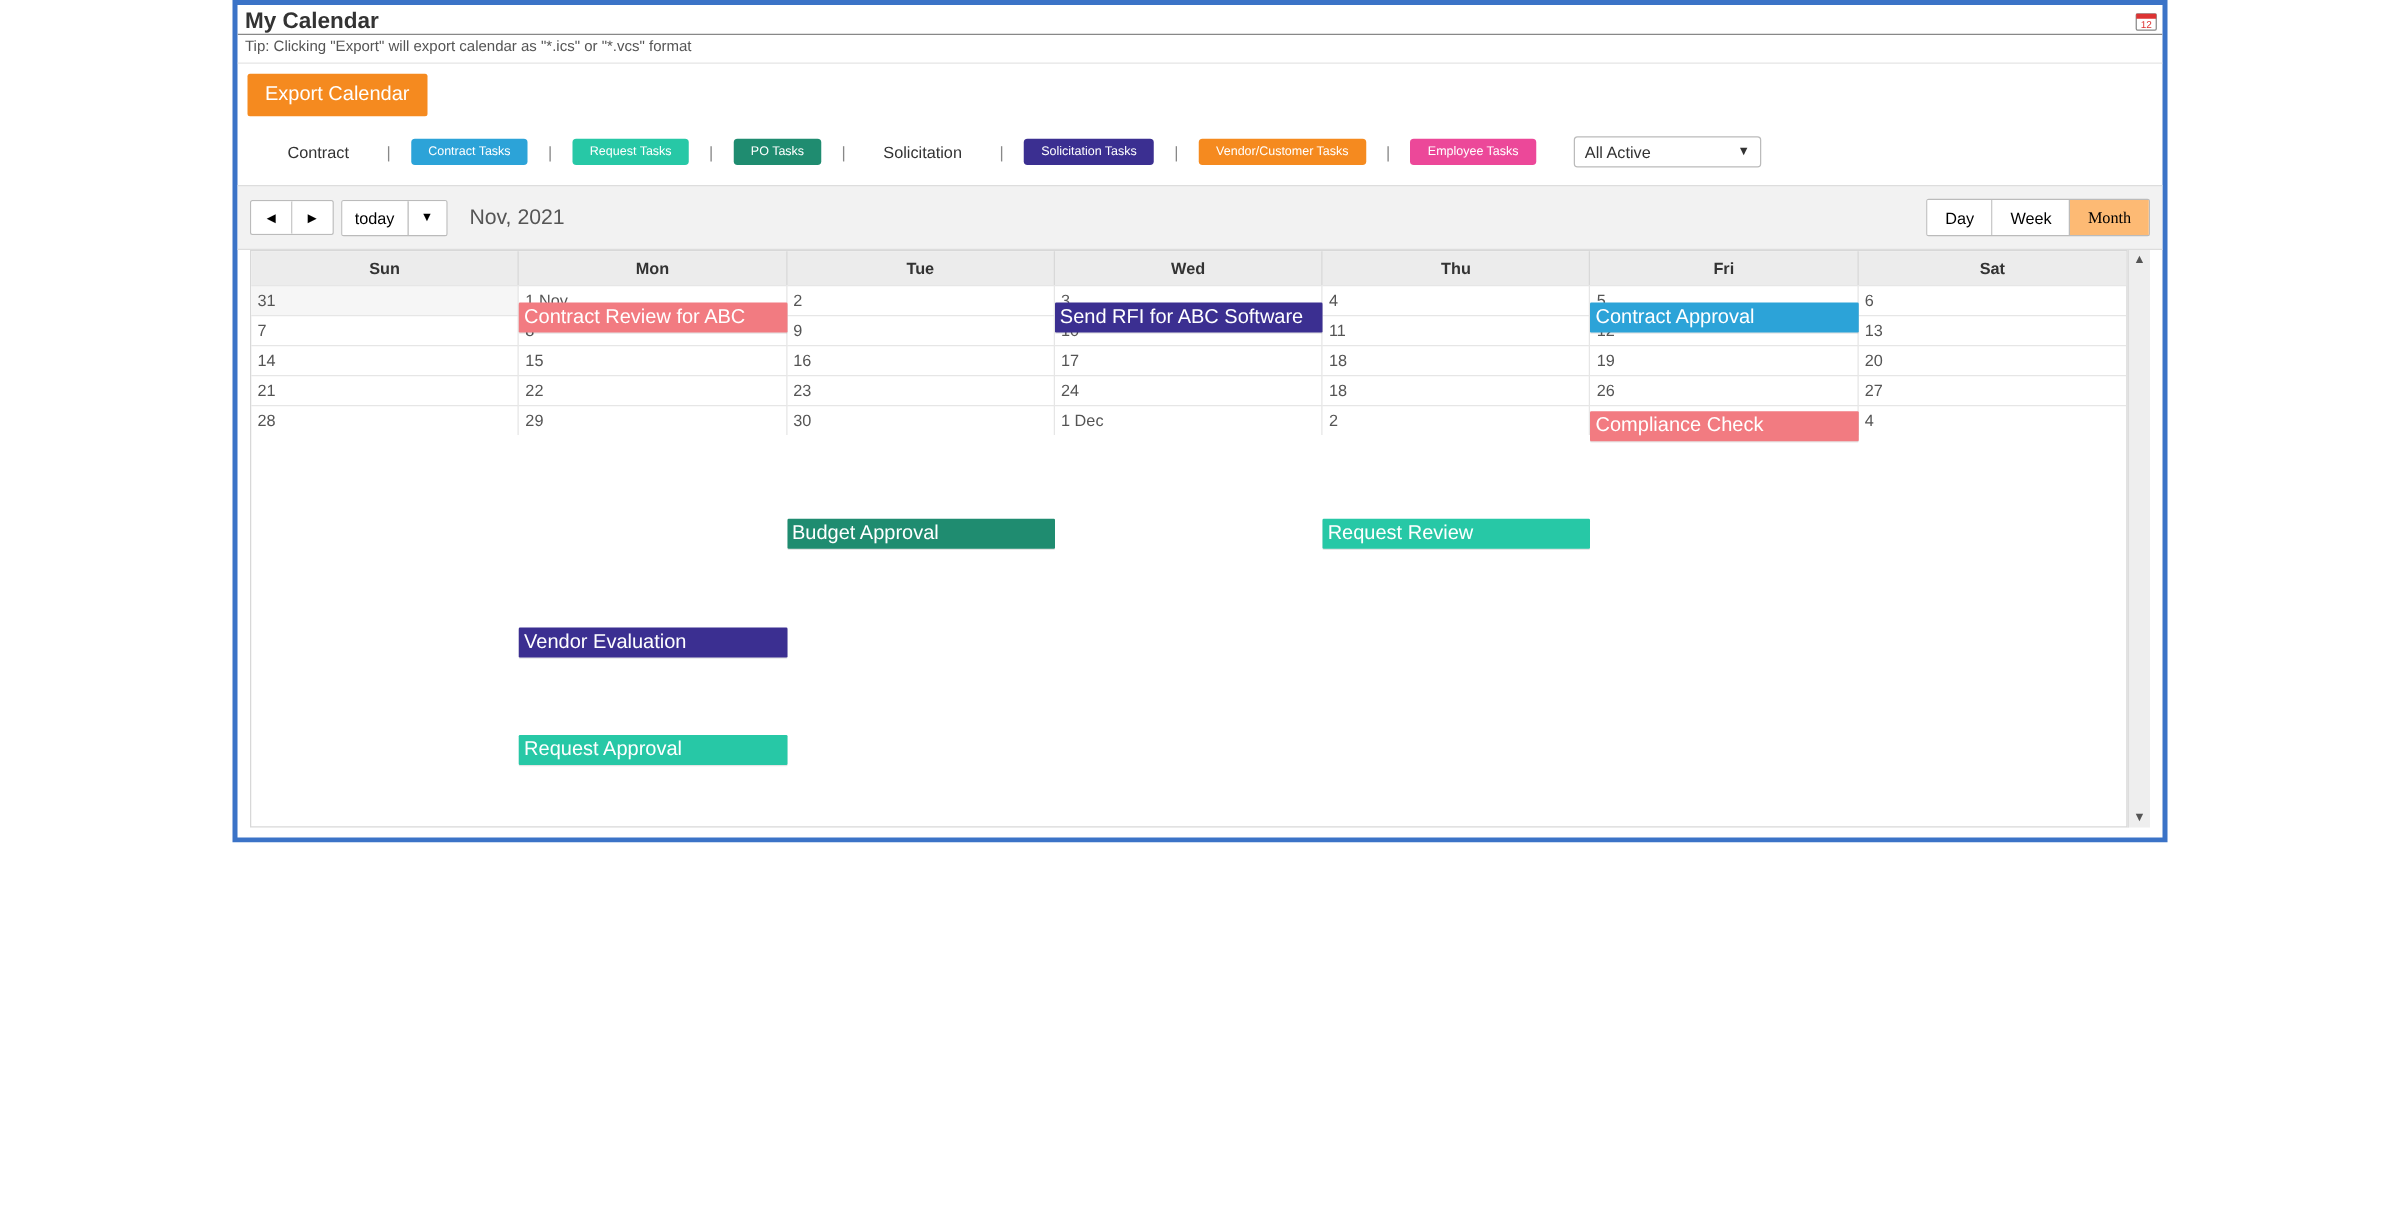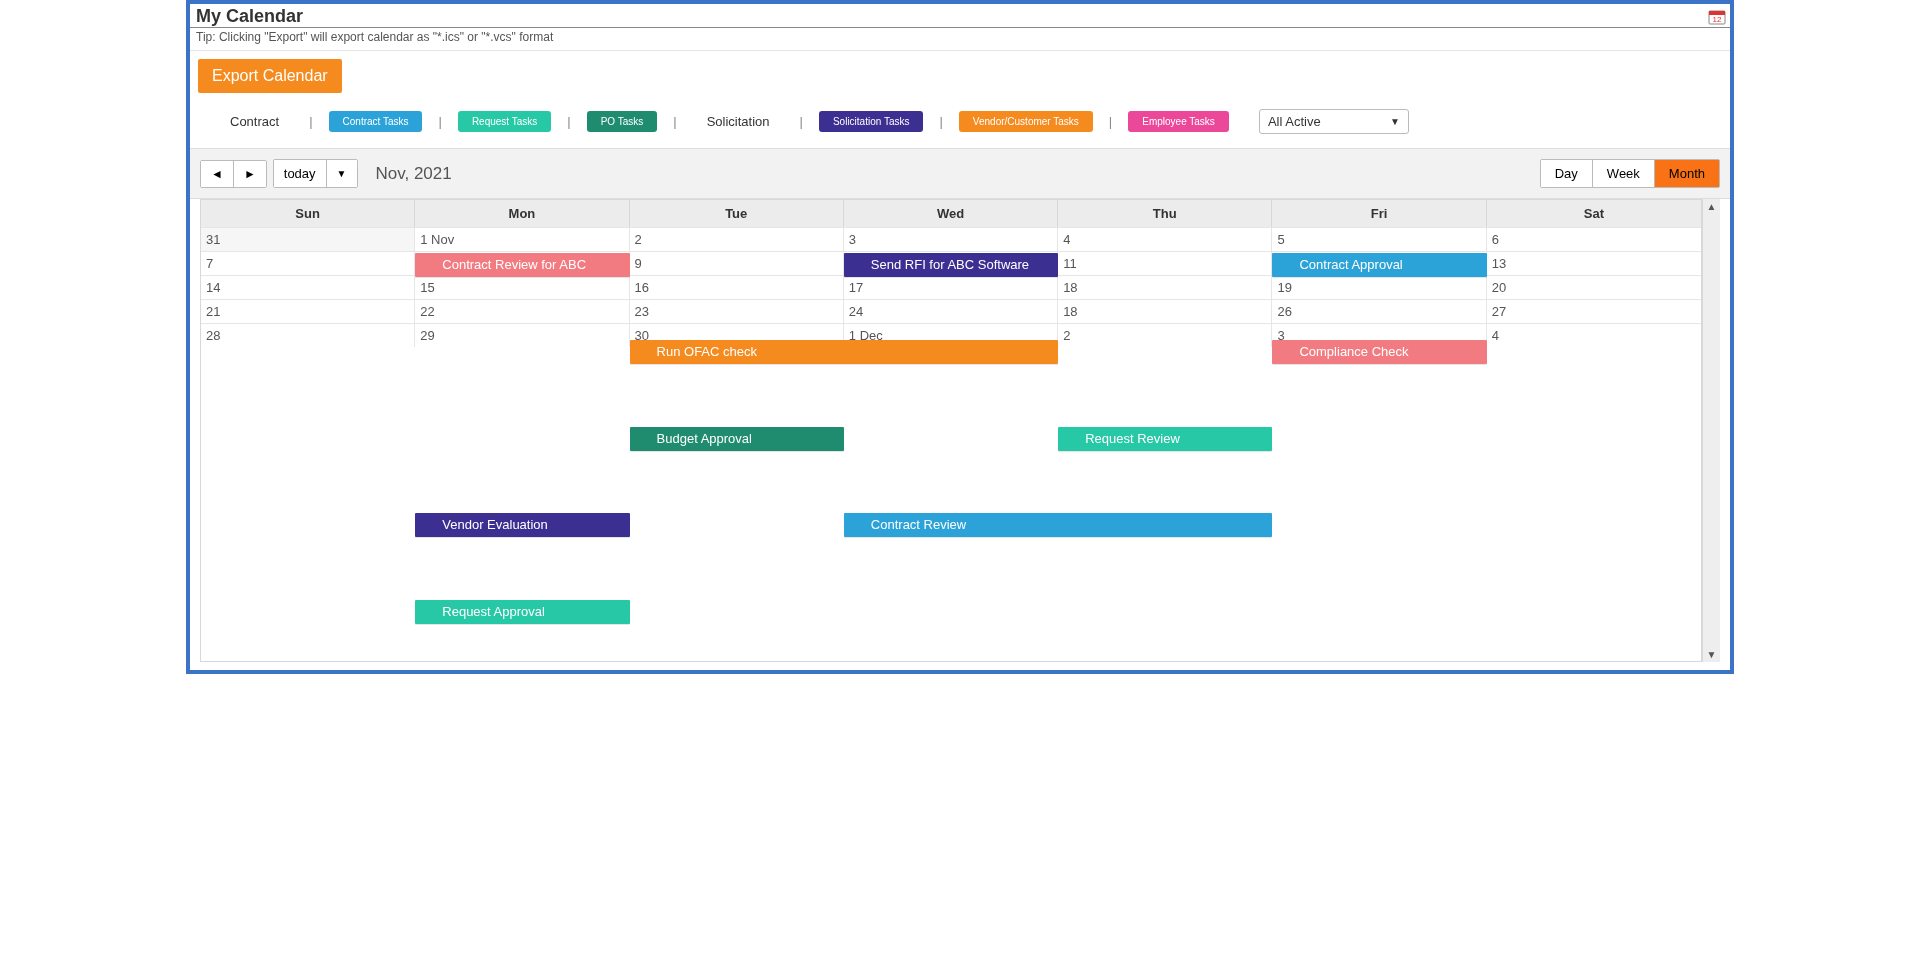--- a/index.html
+++ b/index.html
@@ -22,33 +22,33 @@
   .nav-btn { background: #fff; border: none; border-right: 1px solid #bbb; padding: 6px 10px; cursor: pointer; font-family: inherit; font-size: 12px; }
   .nav-btn:last-child { border-right: none; }
   .today-group { display: inline-flex; border: 1px solid #bbb; border-radius: 2px; background: #fff; }
   .today-btn { background: #fff; border: none; padding: 6px 10px; cursor: pointer; font-family: inherit; font-size: 13px; }
   .today-caret { background: #fff; border: none; border-left: 1px solid #bbb; padding: 6px 10px; cursor: pointer; font-size: 10px; }
   .month-label { font-size: 17px; margin-left: 12px; color: #555; }
   .spacer { flex: 1; }
   .view-group { display: inline-flex; border: 1px solid #bbb; border-radius: 2px; background: #fff; }
   .view-btn { background: #fff; border: none; border-right: 1px solid #bbb; padding: 6px 14px; cursor: pointer; font-family: inherit; font-size: 13px; }
   .view-btn:last-child { border-right: none; }
-  .view-btn.active { background: #f97316; }
+  .view-btn.active { background: #fdba74; font-family: Liberation Serif, serif; }
   .calendar-wrap { flex: 1; display: flex; overflow: hidden; padding: 0 10px 8px 10px; }
   .calendar { flex: 1; border: 1px solid #d8d8d8; display: flex; flex-direction: column; }
   .dow-row { display: grid; grid-template-columns: repeat(7, 1fr); background: #ececec; }
   .dow { text-align: center; font-weight: bold; padding: 6px 0; border-right: 1px solid #d8d8d8; font-size: 13px; }
   .dow:last-child { border-right: none; }
   .grid { flex: 1; display: grid; grid-template-rows: repeat(5, 1fr); grid-template-columns: repeat(7, 1fr); position: relative; }
   .cell { border-right: 1px solid #e6e6e6; border-top: 1px solid #e6e6e6; padding: 4px 5px; position: relative; min-height: 0; }
   .cell:nth-child(7n) { border-right: none; }
   .cell.other { background: #f6f6f6; color: #999; }
   .daynum { font-size: 13px; color: #555; }
   .event-layer { position: absolute; inset: 0; display: grid; grid-template-rows: repeat(5, 1fr); grid-template-columns: repeat(7, 1fr); pointer-events: none; }
-  .ev { margin-top: 26px; height: 24px; line-height: 24px; color: #fff; font-size: 13px; padding-left: 27px; border-radius: 1px; white-space: nowrap; overflow: hidden; text-overflow: ellipsis; box-shadow: 0 1px 0 rgba(0,0,0,0.1); pointer-events: auto; cursor: pointer; }
+  .ev { margin-top: 14px; height: 24px; line-height: 24px; color: #fff; font-size: 16px; padding-left: 4px; border-radius: 1px; white-space: nowrap; overflow: hidden; text-overflow: ellipsis; box-shadow: 0 1px 0 rgba(0,0,0,0.1); pointer-events: auto; cursor: pointer; }
   .scroll-gutter { width: 18px; background: #eee; border-left: 1px solid #d8d8d8; display: flex; flex-direction: column; justify-content: space-between; align-items: center; padding: 2px 0; }
   .scroll-arrow { font-size: 10px; color: #555; cursor: pointer; }
 </style>
 </head>
 <body>
 
 <div class="app-frame">
   <div class="header">
     <h1>My Calendar</h1>
     <div class="cal-icon">
@@ -221,26 +221,24 @@
               <div class="daynum">3</div>
             </div>
             <div class="cell">
               <div class="daynum">4</div>
             </div>
           </div>
         <div class="event-layer" id="event-layer">
             <div class="ev" style="grid-area: 1 / 2 / auto / 3; background: rgb(242, 123, 129);">Contract Review for ABC</div>
             <div class="ev" style="grid-area: 1 / 4 / auto / 5; background: rgb(59, 47, 145);">Send RFI for ABC Software</div>
             <div class="ev" style="grid-area: 1 / 6 / auto / 7; background: rgb(44, 163, 216);">Contract Approval</div>
-            <div class="ev" style="grid-area: 2 / 3 / auto / 5; background: rgb(245, 138, 31);">Run OFAC check</div>
             <div class="ev" style="grid-area: 2 / 6 / auto / 7; background: rgb(242, 123, 129);">Compliance Check</div>
             <div class="ev" style="grid-area: 3 / 3 / auto / 4; background: rgb(31, 140, 112);">Budget Approval</div>
             <div class="ev" style="grid-area: 3 / 5 / auto / 6; background: rgb(39, 200, 166);">Request Review</div>
             <div class="ev" style="grid-area: 4 / 2 / auto / 3; background: rgb(59, 47, 145);">Vendor Evaluation</div>
-            <div class="ev" style="grid-area: 4 / 4 / auto / 6; background: rgb(44, 163, 216);">Contract Review</div>
             <div class="ev" style="grid-area: 5 / 2 / auto / 3; background: rgb(39, 200, 166);">Request Approval</div>
           </div>
       </div>
     </div>
     <div class="scroll-gutter">
       <div class="scroll-arrow">▲</div>
       <div class="scroll-arrow">▼</div>
     </div>
   </div>
 </div>

